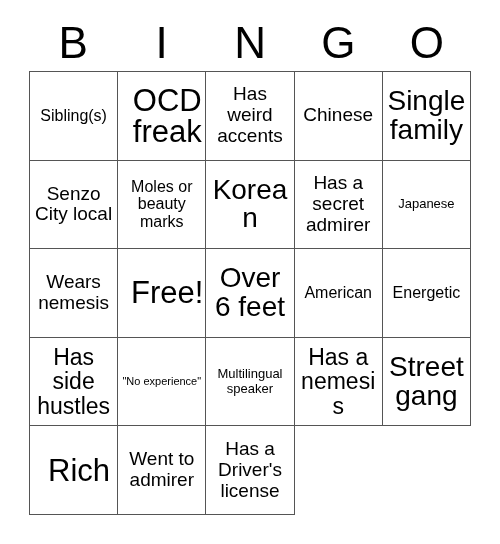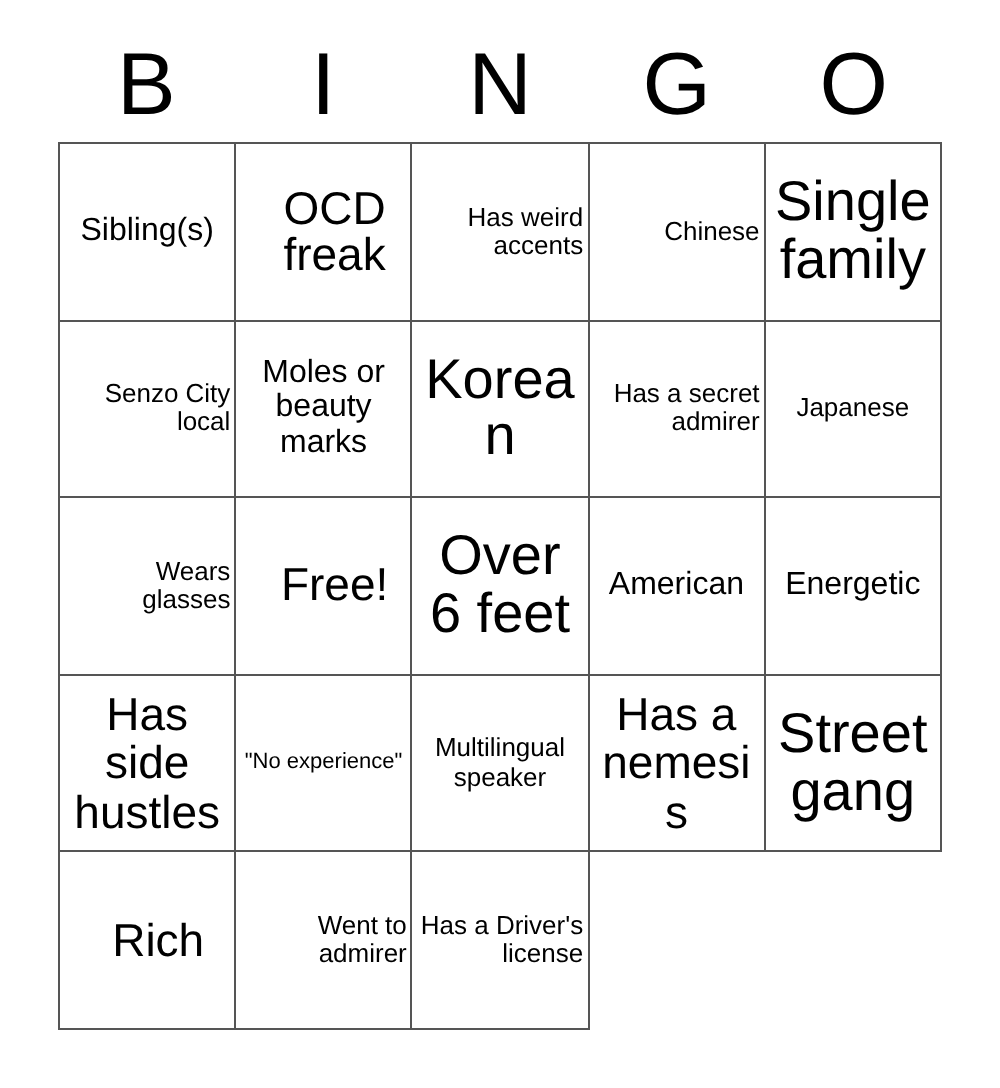--- a/index.html
+++ b/index.html
@@ -78,24 +78,24 @@
     width: 100%;
     line-height: 1.04;
     color: #000000;
     word-wrap: break-word;
   }
 
   
   .fs-xs   { font-size: 11px; line-height: 1.18; }
   .fs-sm   { font-size: 13px; line-height: 1.14; }
   .fs-md   { font-size: 16px; line-height: 1.12; }
-  .fs-lg   { font-size: 13px; line-height: 1.10; text-align: right; }
+  .fs-lg   { font-size: 19px; line-height: 1.10; }
   .fs-xl   { font-size: 23px; line-height: 1.06; }
   .fs-xxl  { font-size: 28px; line-height: 1.02; }
-  .fs-huge { font-size: 23px; line-height: 1.00; margin-left: 11px; }
+  .fs-huge { font-size: 31px; line-height: 1.00; margin-left: 11px; }
 </style>
 </head>
 <body>
 
 <div id="bingo-card">
 
   <div id="bingo-header">
     <div class="header-cell">B</div>
     <div class="header-cell">I</div>
     <div class="header-cell">N</div>
@@ -128,21 +128,21 @@
       <div class="bingo-cell">
         <span class="cell-text fs-xxl">Korean</span>
       </div>
       <div class="bingo-cell">
         <span class="cell-text fs-lg">Has a secret admirer</span>
       </div>
       <div class="bingo-cell">
         <span class="cell-text fs-sm">Japanese</span>
       </div>
       <div class="bingo-cell">
-        <span class="cell-text fs-lg">Wears glasses</span>
+        <span class="cell-text fs-lg">Wears nemesis</span>
       </div>
       <div class="bingo-cell">
         <span class="cell-text fs-huge">Free!</span>
       </div>
       <div class="bingo-cell">
         <span class="cell-text fs-xxl">Over 6 feet</span>
       </div>
       <div class="bingo-cell">
         <span class="cell-text fs-md">American</span>
       </div>

